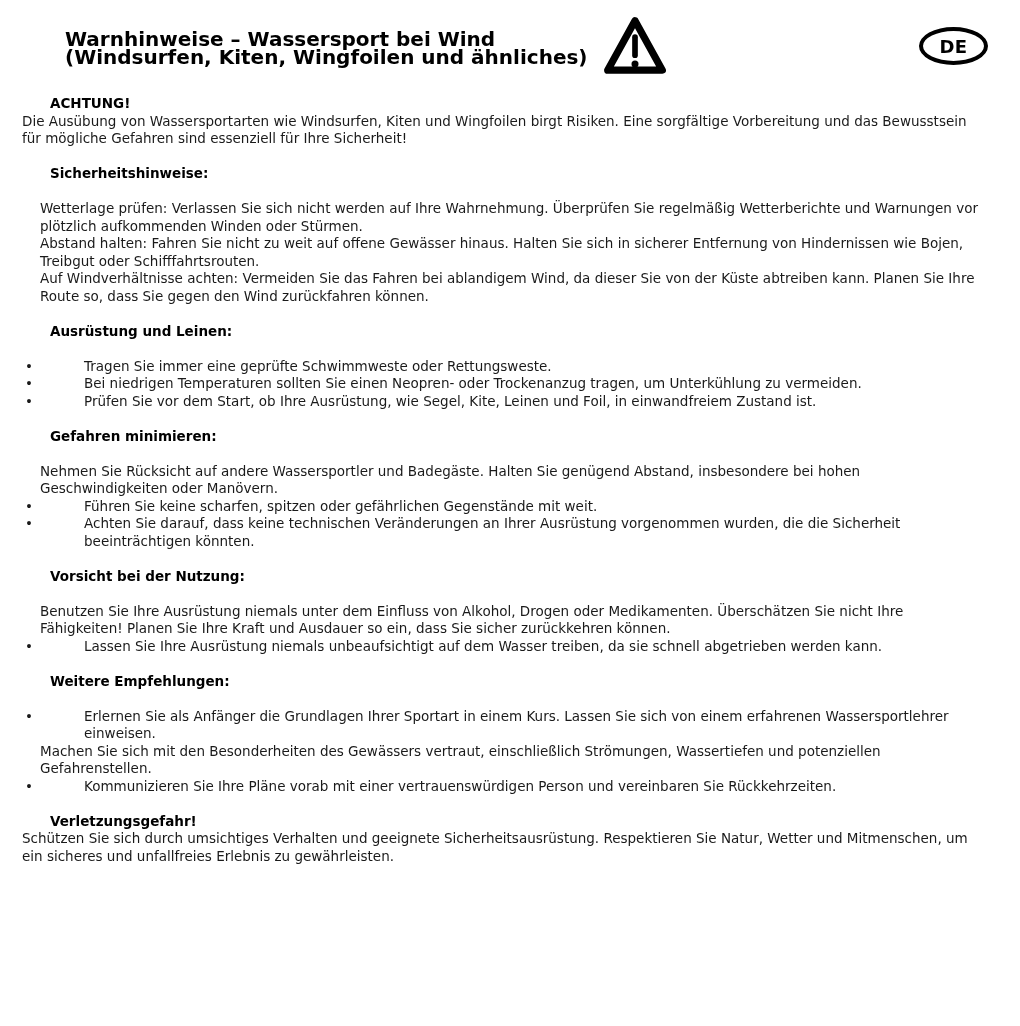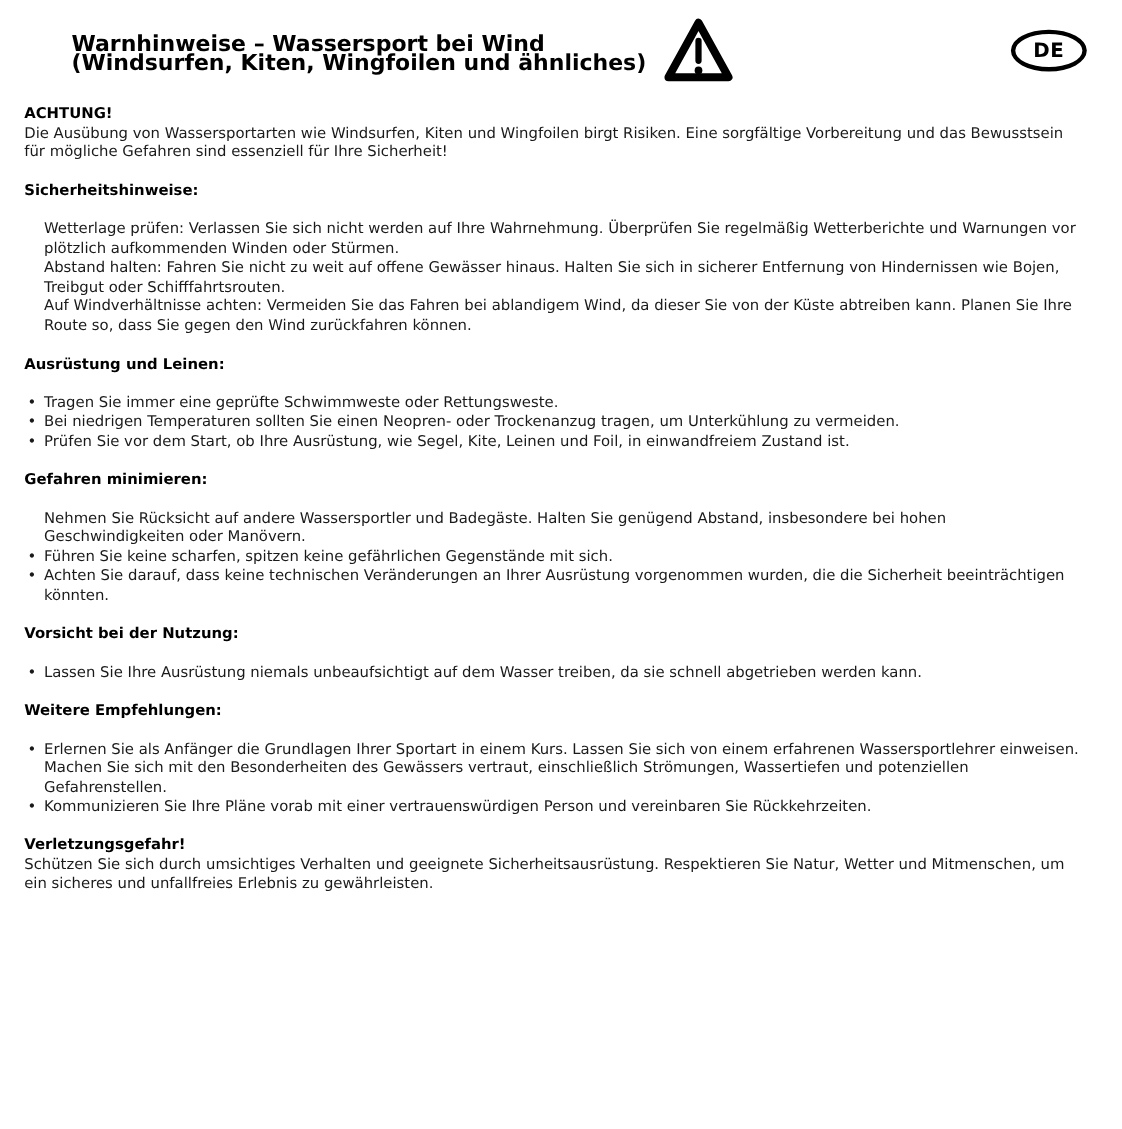--- a/index.html
+++ b/index.html
@@ -43,33 +43,34 @@
 
   
   .content { margin-top: 13px; font-size: 13.5px; line-height: 17.5px; max-width: 966px; }
   .section { margin-bottom: 17.5px; }
   .section-heading {
     font-size: 13.5px;
     line-height: 17.5px;
     font-weight: bold;
     color: #000;
     margin-bottom: 17.5px;
+    margin-left: 28px;
   }
   .section.tight .section-heading { margin-bottom: 0; }
   .item-text { }
   .item-indent { margin-left: 18px; }
   .item-bullet { display: flex; }
   .bullet-dot {
     flex: 0 0 18px;
     width: 18px;
     padding-left: 3px;
     font-size: 13.5px;
     line-height: 17.5px;
   }
-  .item-bullet .bullet-text { flex: 1 1 auto; }
+  .item-bullet .bullet-text { flex: 1 1 auto; margin-left: 44px; }
 </style>
 </head>
 <body>
 
 <div class="page">
 
   <div class="header">
     <div class="title-block">
       <div class="title-line">Warnhinweise – Wassersport bei Wind</div>
       <div class="title-line">(Windsurfen, Kiten, Wingfoilen und ähnliches)</div>
@@ -112,30 +113,31 @@
         <span class="bullet-dot">•</span>
         <span class="bullet-text">Prüfen Sie vor dem Start, ob Ihre Ausrüstung, wie Segel, Kite, Leinen und Foil, in einwandfreiem Zustand ist.</span>
       </div>
     </div>
 
     <div class="section">
       <div class="section-heading">Gefahren minimieren:</div>
       <div class="item-indent">Nehmen Sie Rücksicht auf andere Wassersportler und Badegäste. Halten Sie genügend Abstand, insbesondere bei hohen Geschwindigkeiten oder Manövern.</div>
       <div class="item-bullet">
         <span class="bullet-dot">•</span>
-        <span class="bullet-text">Führen Sie keine scharfen, spitzen keine gefährlichen Gegenstände mit sich.</span>
+        <span class="bullet-text">Führen Sie keine scharfen, spitzen oder gefährlichen Gegenstände mit weit.</span>
       </div>
       <div class="item-bullet">
         <span class="bullet-dot">•</span>
         <span class="bullet-text">Achten Sie darauf, dass keine technischen Veränderungen an Ihrer Ausrüstung vorgenommen wurden, die die Sicherheit beeinträchtigen könnten.</span>
       </div>
     </div>
 
     <div class="section">
       <div class="section-heading">Vorsicht bei der Nutzung:</div>
+      <div class="item-indent">Benutzen Sie Ihre Ausrüstung niemals unter dem Einfluss von Alkohol, Drogen oder Medikamenten. Überschätzen Sie nicht Ihre Fähigkeiten! Planen Sie Ihre Kraft und Ausdauer so ein, dass Sie sicher zurückkehren können.</div>
       <div class="item-bullet">
         <span class="bullet-dot">•</span>
         <span class="bullet-text">Lassen Sie Ihre Ausrüstung niemals unbeaufsichtigt auf dem Wasser treiben, da sie schnell abgetrieben werden kann.</span>
       </div>
     </div>
 
     <div class="section">
       <div class="section-heading">Weitere Empfehlungen:</div>
       <div class="item-bullet">
         <span class="bullet-dot">•</span>

